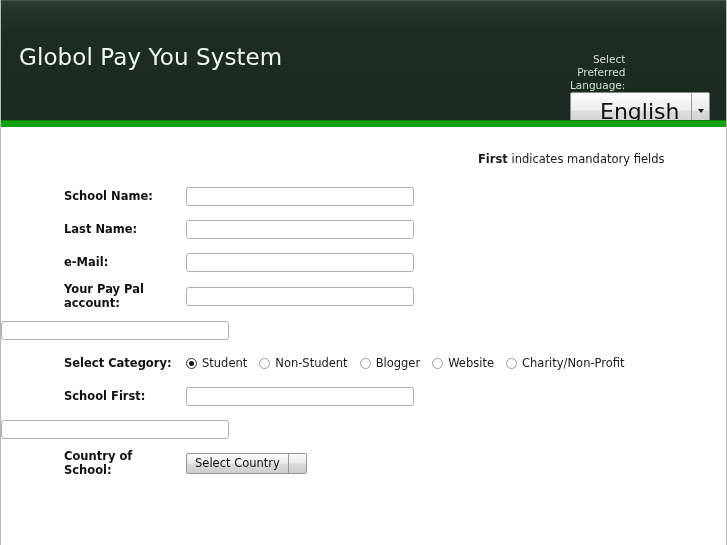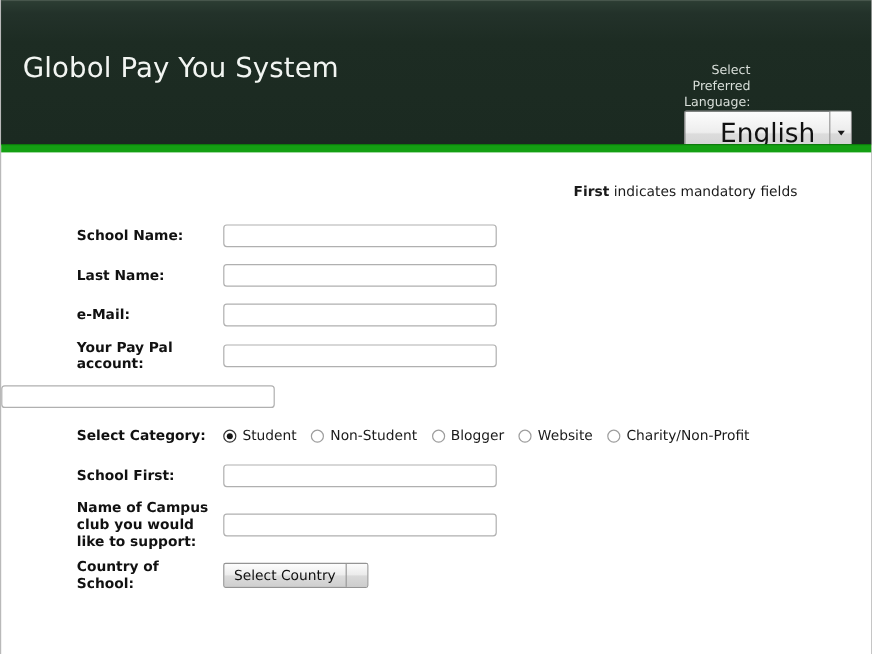--- a/index.html
+++ b/index.html
@@ -312,21 +312,20 @@
       </div>
 
       <div class="row">
         <div class="row-label">School First:</div>
         <div class="row-field">
           <input class="txt" type="text" value="" style="">
         </div>
       </div>
 
       <div class="row">
-        <div class="row-label">Name of Campus club you would like to support:</div>
         <div class="row-field">
           <input class="txt" type="text" value="" style="">
         </div>
       </div>
 
 
       <div class="row">
         <div class="row-label">Country of School:</div>
         <div class="row-field">
           <div class="select country-select">

